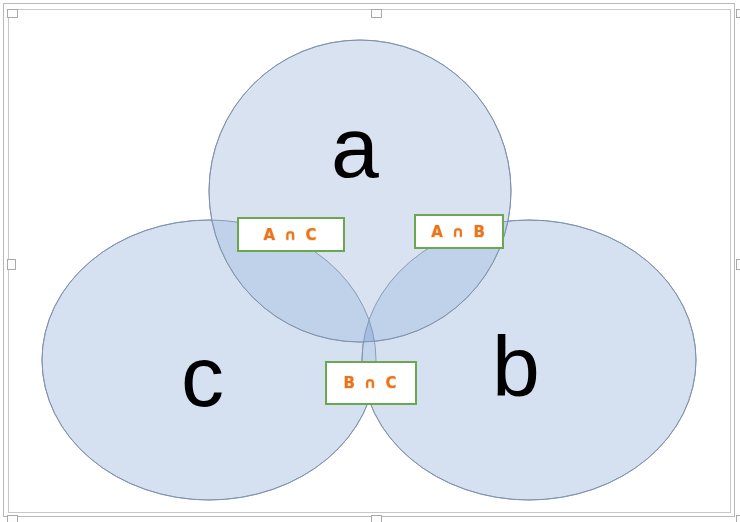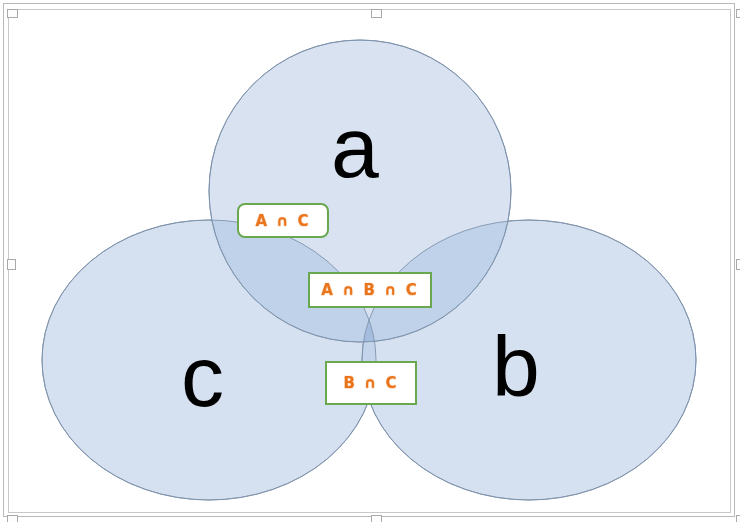--- a/index.html
+++ b/index.html
@@ -103,21 +103,21 @@
     font-size: 15px;
     letter-spacing: 2px;
     text-shadow:
        0.6px 0 0 #ffd9bb,
       -0.6px 0 0 #ffd9bb,
        0 0.6px 0 #ffe3cc,
        0 -0.6px 0 #fff1e4;
     white-space: nowrap;
     user-select: none;
   }
-  .ix-label.ac  { left: 228px; top: 193px; width: 92px;  height: 35px; border-radius: 8px; }
+  .ix-label.ac  { left: 228px; top: 207px; width: 108px;  height: 35px; }
   .ix-label.ab  { left: 405px; top: 204px; width: 90px;  height: 35px; }
   .ix-label.abc { left: 299px; top: 262px; width: 124px; height: 36px; }
   .ix-label.bc  { left: 316px; top: 351px; width: 92px;  height: 44px; }
 </style>
 </head>
 <body>
 
 <div id="screen">
 
   <div class="canvas">
@@ -164,21 +164,21 @@
       <ellipse cx="200" cy="350" rx="167" ry="140" fill="none" stroke="#7f93ac" stroke-width="1" stroke-opacity="0.85"></ellipse>
       <ellipse cx="520" cy="350" rx="167" ry="140" fill="none" stroke="#7f93ac" stroke-width="1" stroke-opacity="0.85"></ellipse>
       <circle cx="351" cy="181" r="151" fill="none" stroke="#7f93ac" stroke-width="1" stroke-opacity="0.85"></circle>
     </svg>
 
     <div class="set-letter a">a</div>
     <div class="set-letter b">b</div>
     <div class="set-letter c">c</div>
 
     <div class="ix-label ac">A ∩ C</div>
-    <div class="ix-label abc">A ∩ B ∩ C</div>
+    <div class="ix-label ab">A ∩ B</div>
     <div class="ix-label bc">B ∩ C</div>
 
   </div>
 
   <div class="sel-outer"></div>
   <div class="sel-inner">
     <div class="handle tl"></div>
     <div class="handle tc"></div>
     <div class="handle tr"></div>
     <div class="handle lm"></div>

